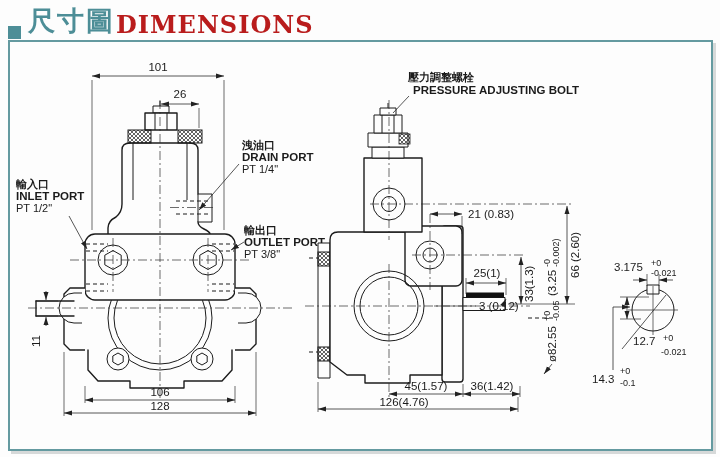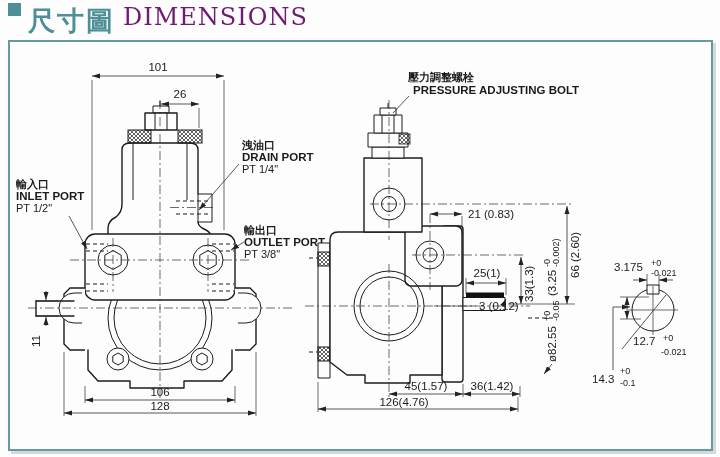--- a/index.html
+++ b/index.html
@@ -1,23 +1,23 @@
 <!DOCTYPE html>
 <html><head>
 <meta charset="utf-8">
 <style>
   html,body{margin:0;padding:0;background:#ffffff;}
   .canvas{position:relative;width:720px;height:457px;background:#fdfdfd;overflow:hidden;
           font-family:"Liberation Sans",sans-serif;}
-  .title{position:absolute;left:8px;top:3px;display:flex;align-items:flex-start;white-space:nowrap;}
+  .title{position:absolute;left:8px;top:3px;display:flex;align-items:flex-end;white-space:nowrap;}
   .title .bullet{display:inline-block;width:13px;height:13px;background:#4d8e97;margin-right:7px;}
   .title .zh{font-family:"Liberation Sans",sans-serif;font-weight:bold;font-size:27px;
              color:#4d8e97;letter-spacing:2px;}
-  .title .en{font-family:"DejaVu Serif","Liberation Serif",serif;font-size:24px;color:#701a75;
-             letter-spacing:1px;margin-left:8px;}
+  .title .en{font-family:"DejaVu Serif","Liberation Serif",serif;font-size:24px;color:#b91c1c;
+             letter-spacing:1px;margin-left:1px;font-weight:bold;}
   .frame{position:absolute;left:8px;top:40px;width:701px;height:407px;
          border:2px solid #649aa0;background:#fdfdfd;box-shadow:3px 3px 0 rgba(140,150,150,.35);}
   svg{position:absolute;left:0;top:0;}
   .obj{fill:none;stroke:#1c1c1c;stroke-width:1.4;stroke-linejoin:round;stroke-linecap:round;}
   .ob2{fill:none;stroke:#1c1c1c;stroke-width:1;stroke-linejoin:round;}
   .fw{fill:#fdfdfd;stroke:#1c1c1c;stroke-width:1.4;stroke-linejoin:round;}
   .fw2{fill:#fdfdfd;stroke:#1c1c1c;stroke-width:1;stroke-linejoin:round;}
   .dim{fill:none;stroke:#2c2c2c;stroke-width:0.8;}
   .ext{fill:none;stroke:#2c2c2c;stroke-width:0.7;}
   .ctr{fill:none;stroke:#2c2c2c;stroke-width:0.7;stroke-dasharray:9 3 2 3;}

